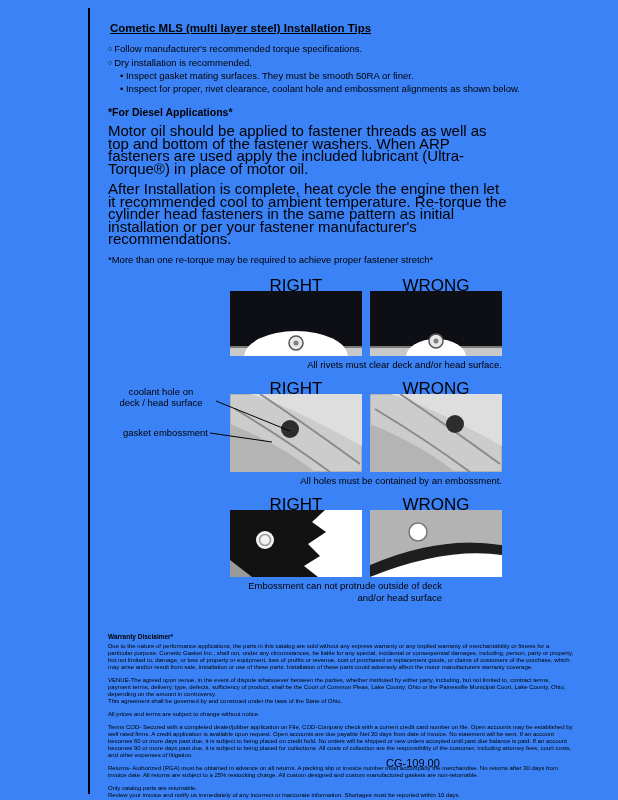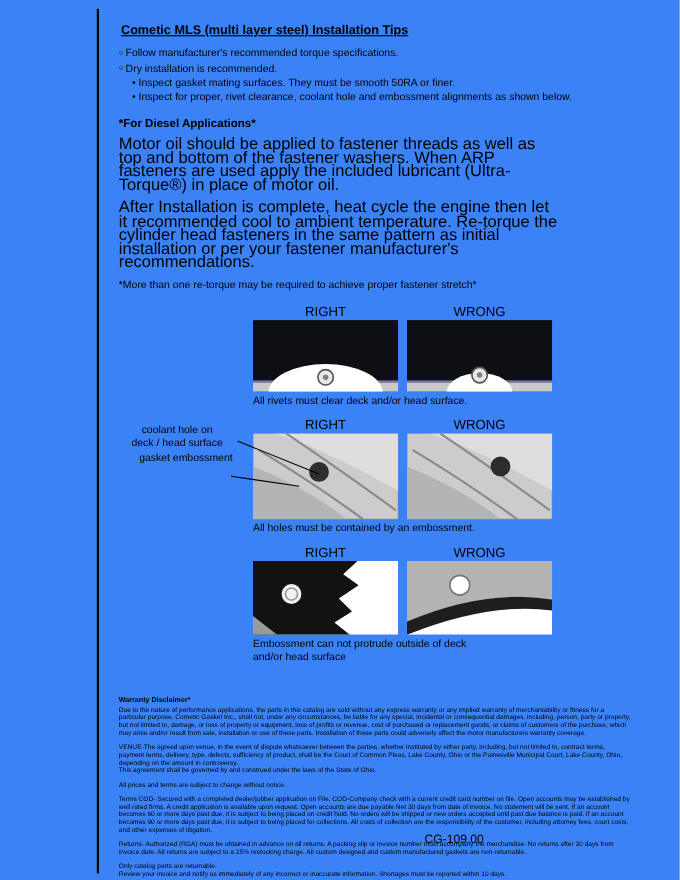--- a/index.html
+++ b/index.html
@@ -16,31 +16,31 @@
   ul.bullets li.b::before { content:"\25CB\00a0"; font-size:7px; position:relative; top:-1px; }
   ul.bullets li.s { margin-left:12px; }
   ul.bullets li.s::before { content:"\2022\00a0"; }
 
   .diesel-heading { font-size:10.5px; font-weight:bold; margin:11px 0 7px 0; }
   p.body { font-size:15px; line-height:12.5px; margin:0 0 8px 0; width:402px; }
   p.note { font-size:9.5px; margin:2px 0 0 0; }
 
   .figures { width:272px; margin:10px 0 0 122px; }
   .fig-row { position:relative; }
-  .fig-headers { display:flex; height:15px; font-size:12px; }
+  .fig-headers { display:flex; height:15px; font-size:17px; }
   .fig-headers span { width:132px; text-align:center; }
   .fig-headers span + span { margin-left:8px; }
   .fig-images { display:flex; }
   .fig-images svg + svg { margin-left:8px; }
-  .fig-caption { font-size:9.5px; margin:3px 0 9px 0; }
+  .fig-caption { font-size:9.5px; margin:3px 0 9px 0;text-align:right; }
   .fig-caption.wide { width:212px; line-height:11.5px; }
 
   .fig-label { position:absolute; font-size:9.5px; line-height:11px; white-space:pre-line; text-align:center; }
   .fig-label.coolant { left:-124px; top:7px; width:110px; }
-  .fig-label.emboss  { left:-122px; top:32px; width:100px; text-align:center;margin-left:11px; }
+  .fig-label.emboss  { left:-122px; top:48px; width:100px; text-align:right; }
   .callout-overlay { position:absolute; left:-130px; top:10px; width:215px; height:85px; pointer-events:none; }
 
   .warranty { margin-top:30px; width:466px; }
   .warranty-heading { font-size:6.5px; font-weight:bold; margin:0 0 3px 0; }
   .warranty p { font-size:6px; line-height:7px; margin:0 0 6px 0; white-space:pre-line; }
 
   .footer { position:absolute; left:386px; top:757px; font-size:11px;text-align:center; }
 </style>
 </head>
 <body>

